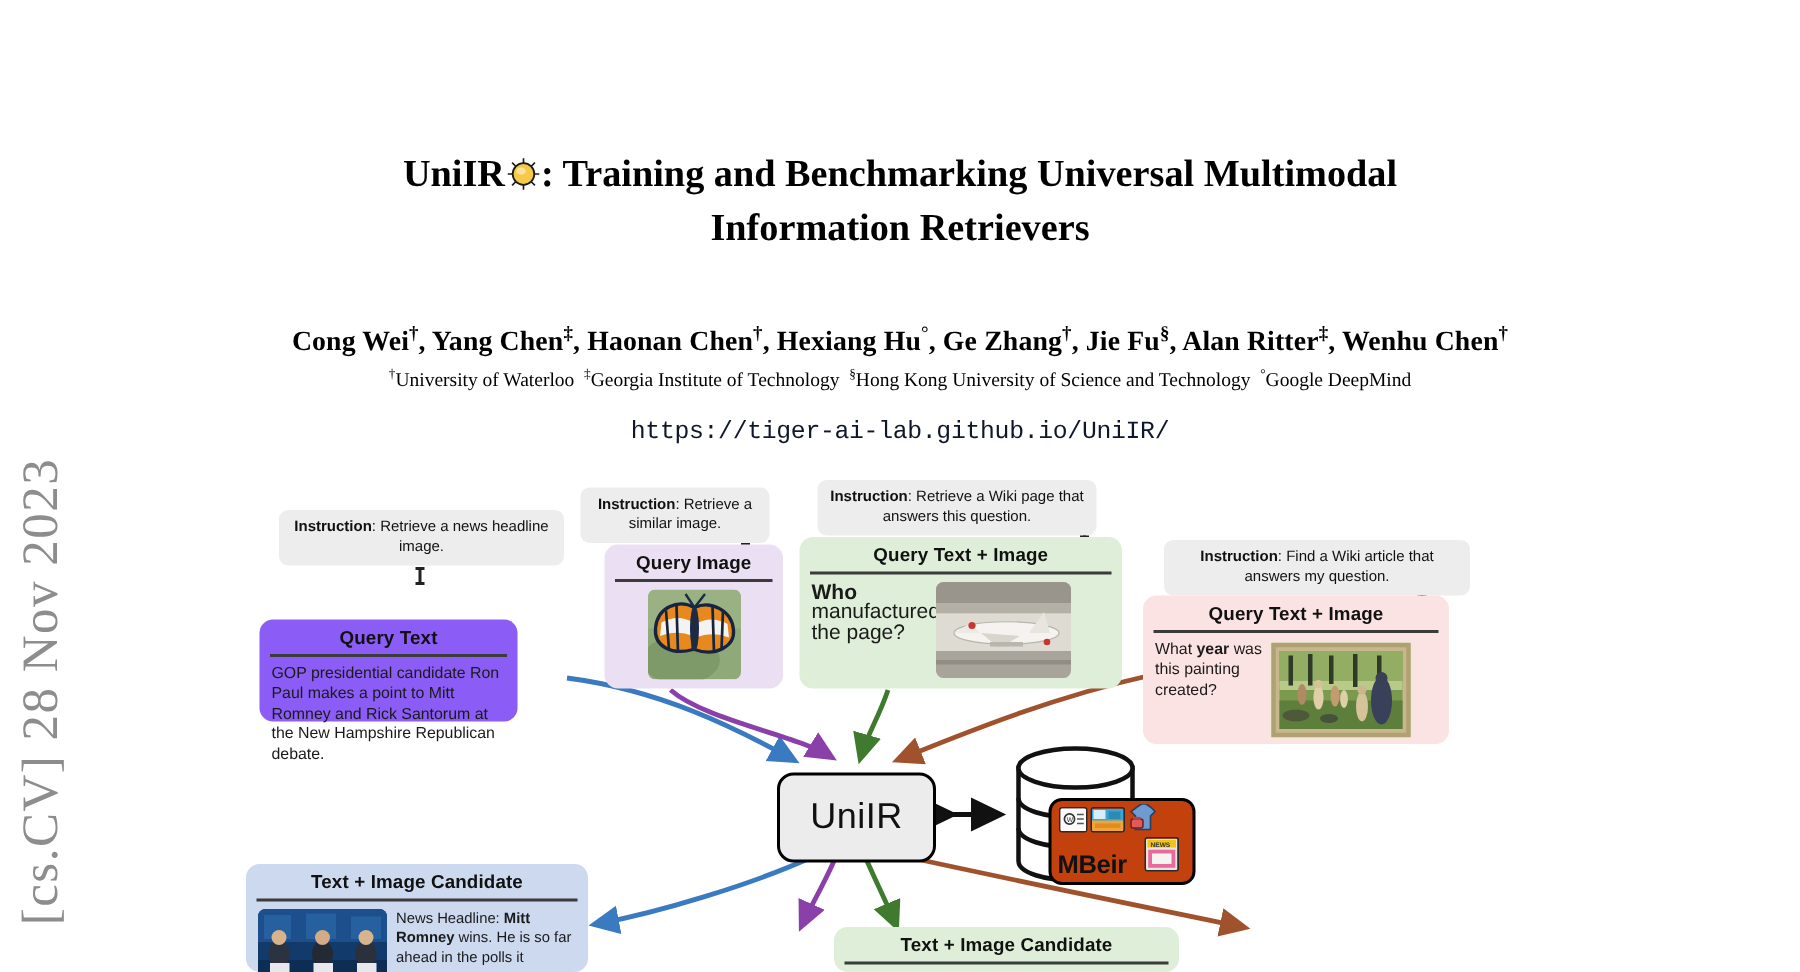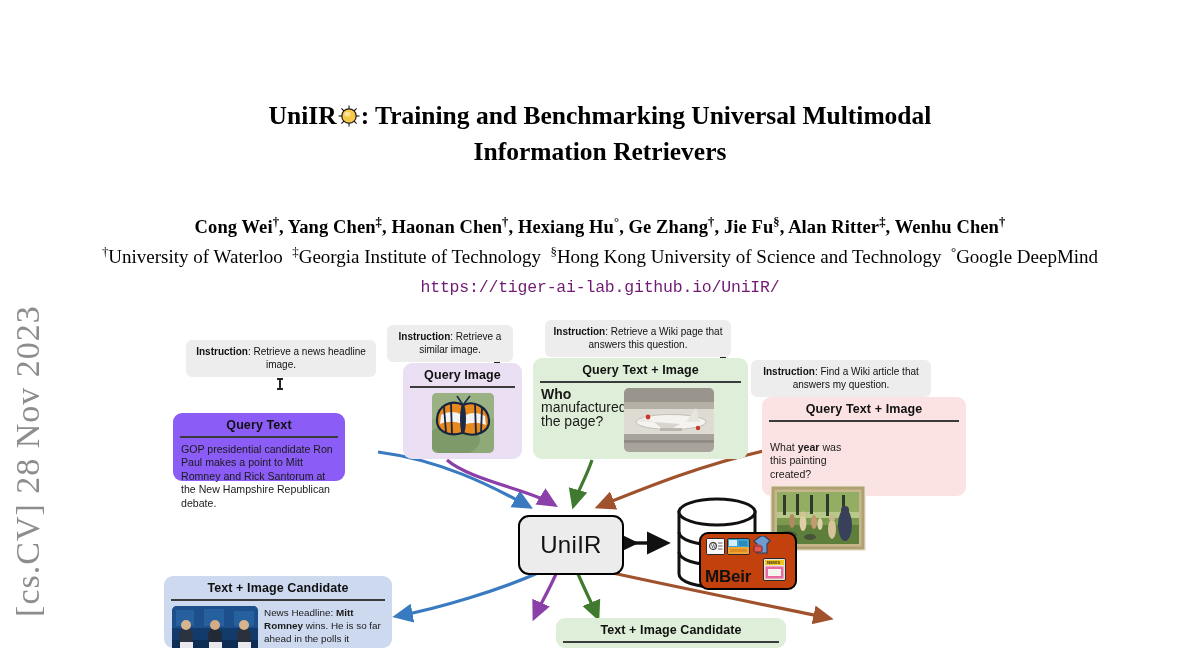--- a/index.html
+++ b/index.html
@@ -27,21 +27,21 @@
     vertical-align:-3px;margin:0 1px;}
   .sun-emoji svg{display:block;}
 
   
   #authors{
     position:absolute;left:100px;top:215px;width:1000px;text-align:center;
     font-weight:bold;font-size:18.5px;color:#000;letter-spacing:.1px;
   }
   #affiliations{
     position:absolute;left:60px;top:244px;width:1080px;text-align:center;
-    font-size:19px;color:#000;
+    font-size:13px;color:#000;
   }
   sup{font-size:.68em;vertical-align:super;font-weight:normal;}
   #authors sup{font-weight:bold;}
   #project-url{
     position:absolute;left:200px;top:278px;width:800px;text-align:center;
     font-family:"Liberation Mono",monospace;font-size:16.5px;color:#ff8fc4;
     letter-spacing:-0.2px;
   }
 
   
@@ -125,21 +125,21 @@
             <circle cx="11" cy="11" r="7.2" fill="#f7c948" stroke="#1a1a1a" stroke-width="1.2"></circle>
             <ellipse cx="9.4" cy="9.1" rx="3.1" ry="2.4" fill="#fde39a"></ellipse>
           </svg></span><span>: Training and Benchmarking Universal Multimodal</span>
     </span><br>
     <span>Information Retrievers</span>
   </div>
 
   <div id="authors"><span>Cong Wei<sup>†</sup></span>, <span>Yang Chen<sup>‡</sup></span>, <span>Haonan Chen<sup>†</sup></span>, <span>Hexiang Hu<sup>°</sup></span>, <span>Ge Zhang<sup>†</sup></span>, <span>Jie Fu<sup>§</sup></span>, <span>Alan Ritter<sup>‡</sup></span>, <span>Wenhu Chen<sup>†</sup></span></div>
   <div id="affiliations"><span><sup>†</sup>University of Waterloo</span>&nbsp;&nbsp;<span><sup>‡</sup>Georgia Institute of Technology</span>&nbsp;&nbsp;<span><sup>§</sup>Hong Kong University of Science and Technology</span>&nbsp;&nbsp;<span><sup>°</sup>Google DeepMind</span></div>
 
-  <a id="project-url" href="#" style="text-decoration: none; color: #701a75;">https://tiger-ai-lab.github.io/UniIR/</a>
+  <a id="project-url" href="#" style="text-decoration: none; color: #0f172a;">https://tiger-ai-lab.github.io/UniIR/</a>
 
   <div id="figure">
 
     <svg class="arrows" viewBox="0 0 1200 348">
       <defs>
         <marker id="ah-blue" markerWidth="7" markerHeight="7" refX="4.6" refY="3" orient="auto">
           <path d="M0,0 L6.4,3 L0,6 z" fill="#3a7ac0"></path>
           </marker>
         <marker id="ah-purple" markerWidth="7" markerHeight="7" refX="4.6" refY="3" orient="auto">
           <path d="M0,0 L6.4,3 L0,6 z" fill="#8b3fa8"></path>
@@ -179,21 +179,21 @@
     <div class="instr" style="left:387px;top:25px;width:126px;">
       <b>Instruction</b><span>: Retrieve a similar image.</span>
     </div>
     <div class="connector" style="left:496px;top:62px;height:11px;"></div>
 
     <div class="instr" style="left:545px;top:20px;width:186px;">
       <b>Instruction</b><span>: Retrieve a Wiki page that answers this question.</span>
     </div>
     <div class="connector" style="left:722px;top:57px;height:11px;"></div>
 
-    <div class="instr" style="left:751px;top:60px;width:180px;">
+    <div class="instr" style="left:776px;top:60px;width:204px;">
       <b>Instruction</b><span>: Find a Wiki article that answers my question.</span>
     </div>
     <div class="connector" style="left:947px;top:97px;height:11px;"></div>
 
     <div class="card pal-blue" style="left: 173px; top: 113px; width: 172px; height: 68px; background: #8b5cf6;">
       <div class="hdr">Query Text</div>
       <div class="rule"></div>
       <div class="body">GOP presidential candidate Ron Paul makes a point to Mitt Romney and Rick Santorum at the New Hampshire Republican debate.</div>
     </div>
 
@@ -247,21 +247,21 @@
             <rect x="36" y="40" width="22" height="3" fill="#bab6ad"></rect>
             <rect x="0" y="52" width="90" height="3" fill="#928d84"></rect>
           </svg>
         </span>
       </div>
     </div>
 
     <div class="card pal-pink" style="left: 762px; top: 97px; width: 204px; height: 99px; background: rgb(251, 227, 227);">
       <div class="hdr">Query Text + Image</div>
       <div class="rule"></div>
-      <div style="display:flex;gap:4px;padding:19px 6px 0 8px;flex-direction:column;">
+      <div style="display:flex;gap:4px;padding:5px 6px 0 8px;">
         <div style="font-family:'Liberation Sans',sans-serif;font-size:10.6px;line-height:13.5px;color:#1a1a1a;width:72px;">
           <span>What </span><b>year</b><span> was this painting created?</span>
         </div>
         <span class="thumb">
           <svg width="96" height="66" viewBox="0 0 96 66">
             <rect width="96" height="66" fill="#efe9d9"></rect>
             <rect x="3" y="3" width="90" height="60" fill="#c6b88c"></rect>
             <rect x="7" y="7" width="82" height="52" fill="#7a9a4e"></rect>
             <rect x="7" y="7" width="82" height="20" fill="#93ad63"></rect>
             <rect x="7" y="40" width="82" height="19" fill="#5e7f3c"></rect>

